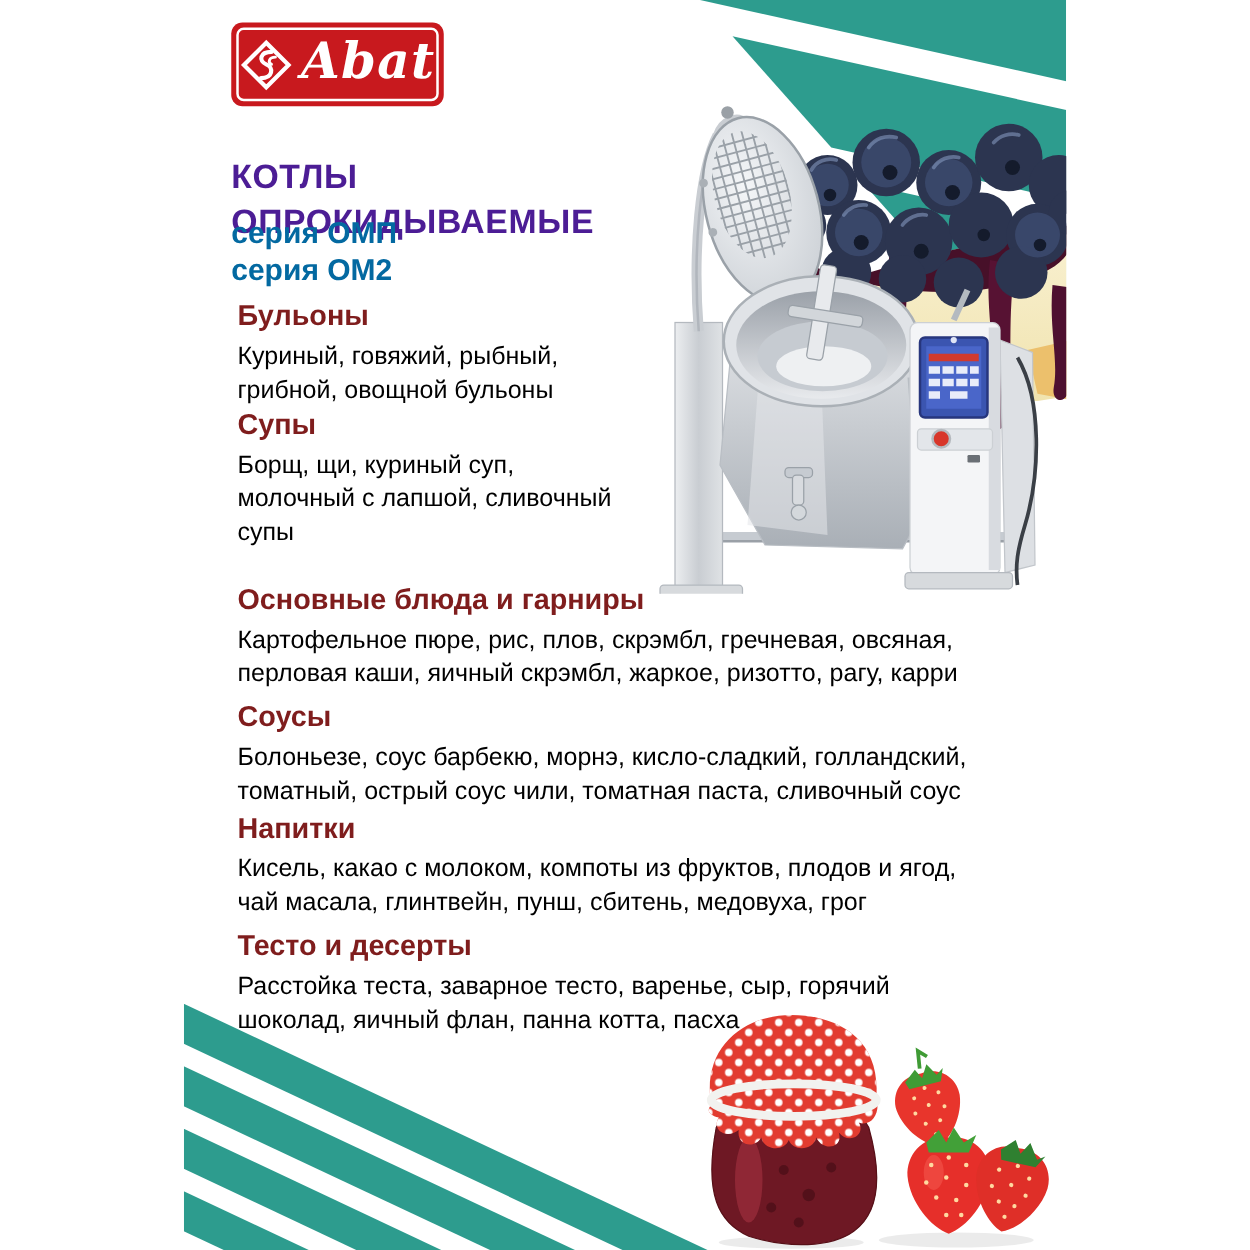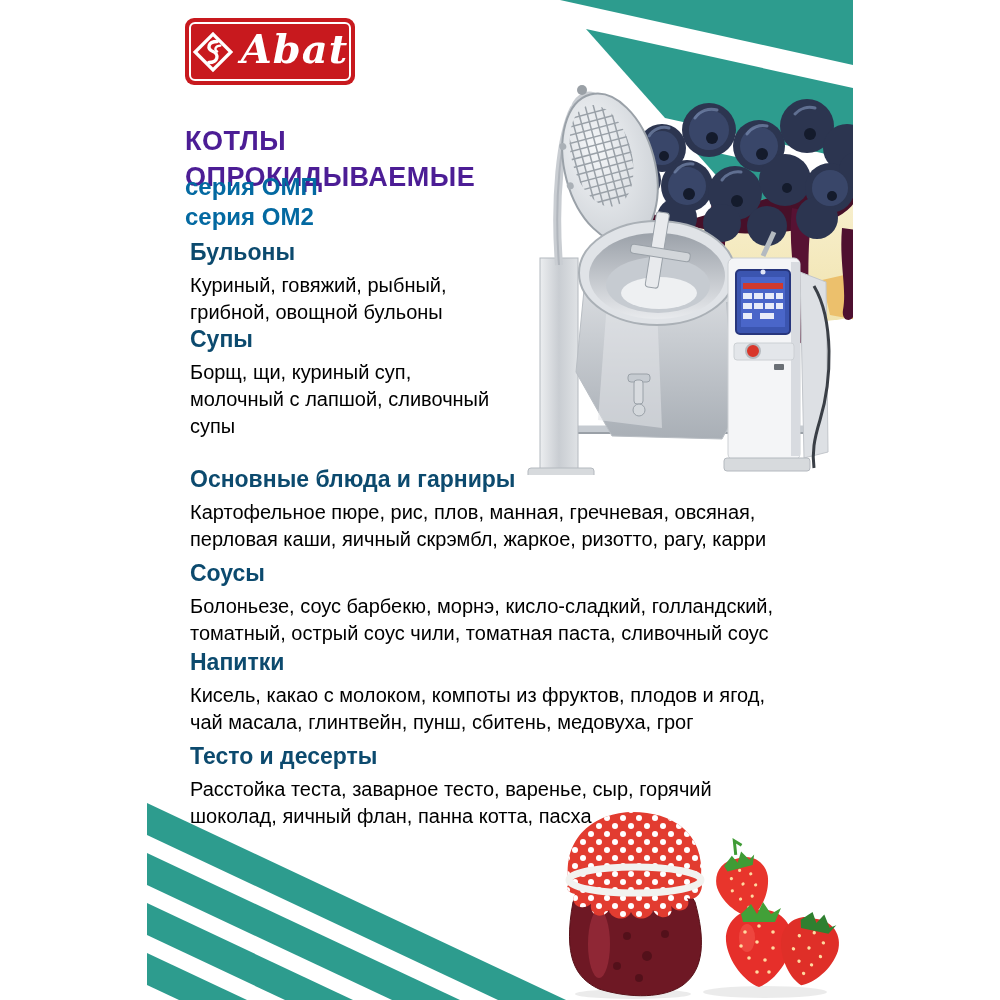--- a/index.html
+++ b/index.html
@@ -24,21 +24,21 @@
   .logo-text{color:#ffffff;font-family:"DejaVu Serif",serif;font-style:italic;font-weight:bold;
              font-size:40px;line-height:40px;letter-spacing:1px;padding-bottom:6px;}
 
   
   .title{left:38px;top:96px;z-index:4;color:#4c1d95;font-weight:800;font-size:27px;line-height:36px;
          letter-spacing:0.5px;margin-top:27px;}
   .series{left:38px;top:172px;z-index:4;color:#0369a1;font-weight:800;font-size:24px;line-height:30px;}
 
   
   .section{left:43px;z-index:4;}
-  .section .hdr{font-size:23px;font-weight:bold;color:#0c4a6e;line-height:28px;margin:0 0 6px 0;}
+  .section .hdr{font-size:23px;font-weight:bold;color:#7f1d1d;line-height:28px;margin:0 0 6px 0;}
   .section .line{font-size:20px;color:#000000;line-height:27px;white-space:nowrap;}
   #s0{top:238px;} #s1{top:325px;} #s2{top:465px;} #s3{top:559px;} #s4{top:648px;} #s5{top:742px;}
 </style>
 </head>
 <body>
 
 <div id="canvas">
  <div id="page">
 
   <svg id="stripes" class="abs" width="706" height="1000">
@@ -313,21 +313,21 @@
     <div class="line">грибной, овощной бульоны</div>
   </div>
   <div class="abs section" id="s1">
     <div class="hdr">Супы</div>
     <div class="line">Борщ, щи, куриный суп,</div>
     <div class="line">молочный с лапшой, сливочный</div>
     <div class="line">супы</div>
   </div>
   <div class="abs section" id="s2">
     <div class="hdr">Основные блюда и гарниры</div>
-    <div class="line">Картофельное пюре, рис, плов, манная, гречневая, овсяная,</div>
+    <div class="line">Картофельное пюре, рис, плов, скрэмбл, гречневая, овсяная,</div>
     <div class="line">перловая каши, яичный скрэмбл, жаркое, ризотто, рагу, карри</div>
   </div>
   <div class="abs section" id="s3">
     <div class="hdr">Соусы</div>
     <div class="line">Болоньезе, соус барбекю, морнэ, кисло-сладкий, голландский,</div>
     <div class="line">томатный, острый соус чили, томатная паста, сливочный соус</div>
   </div>
   <div class="abs section" id="s4">
     <div class="hdr">Напитки</div>
     <div class="line">Кисель, какао с молоком, компоты из фруктов, плодов и ягод,</div>

